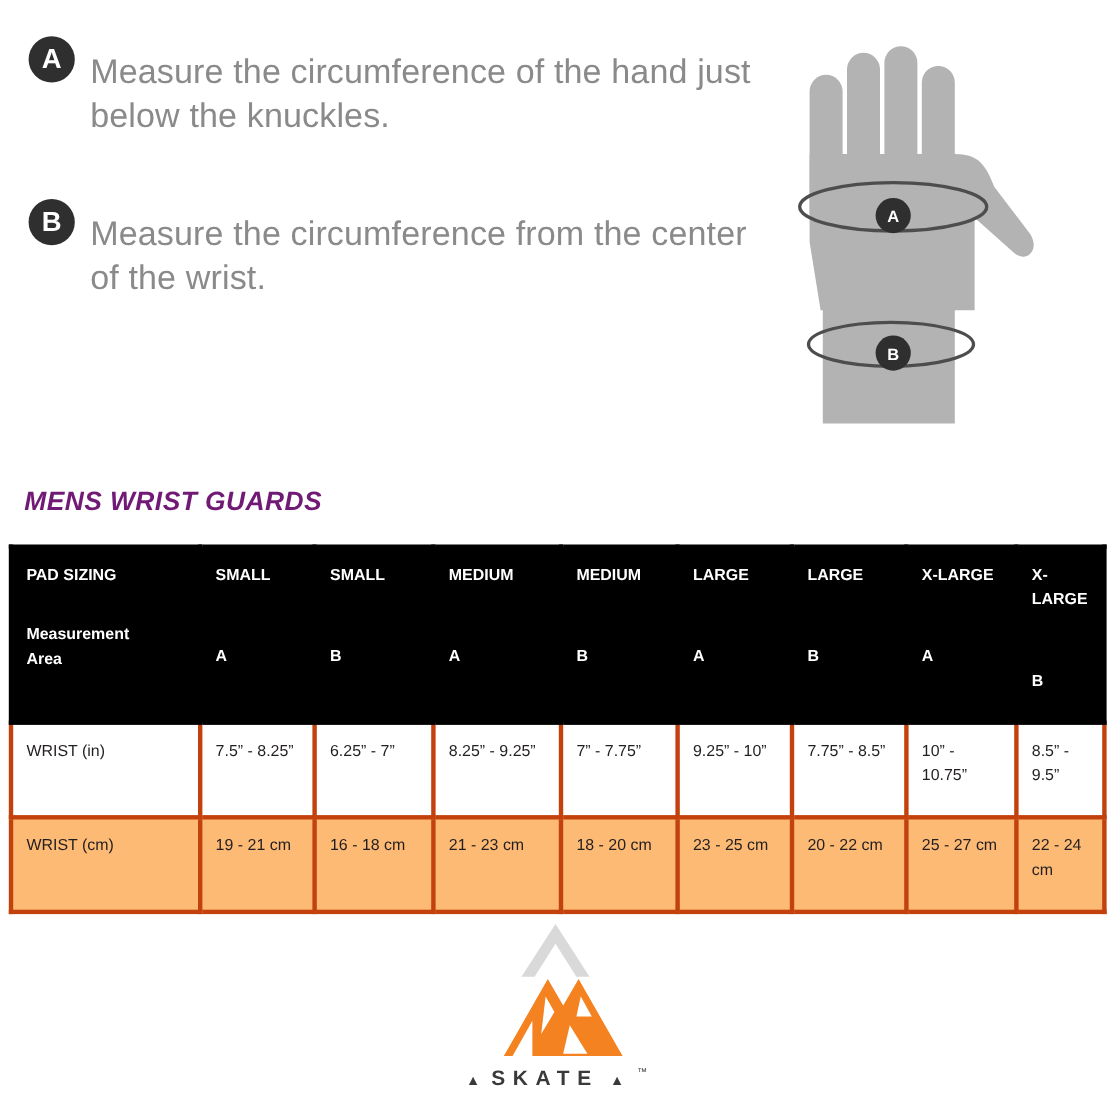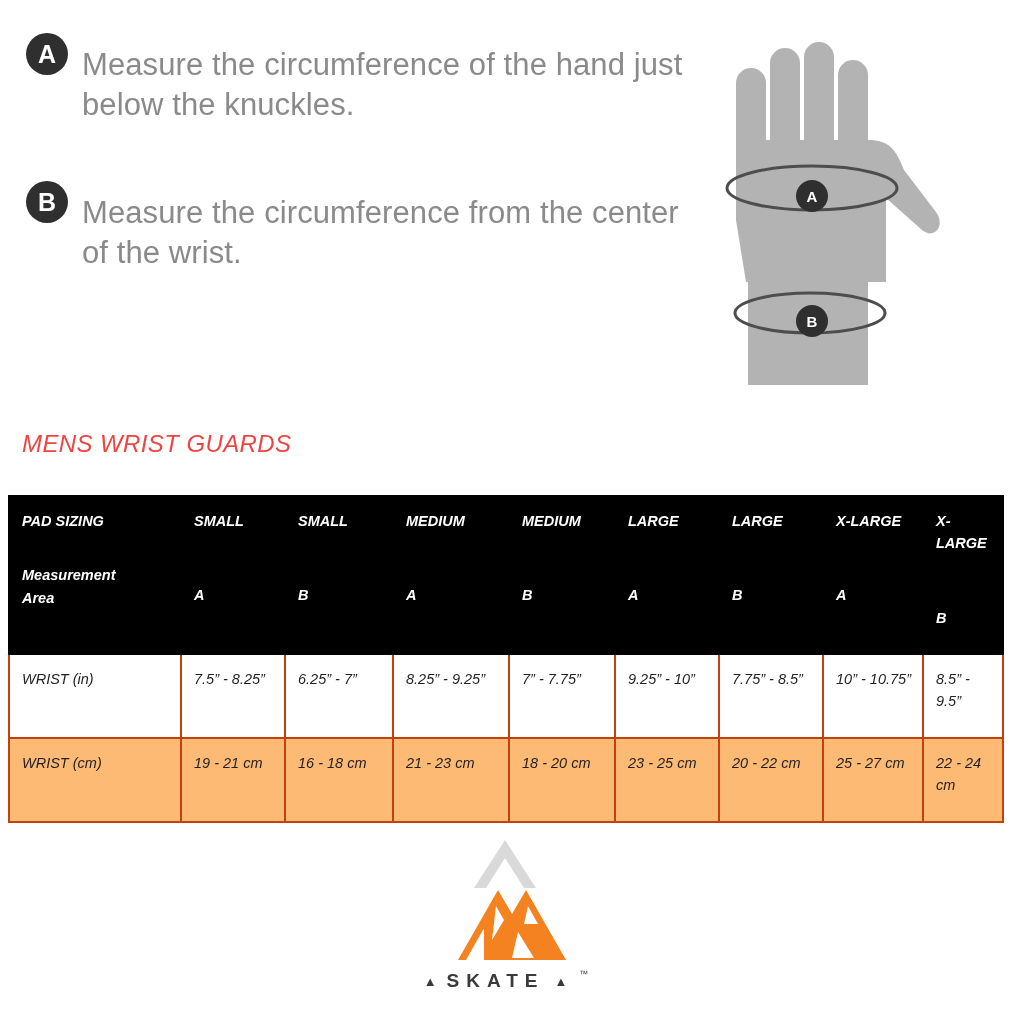--- a/index.html
+++ b/index.html
@@ -65,47 +65,46 @@
     top: 20px;
     width: 310px;
     height: 380px;
   }
   .hand-wrap svg { display: block; }
 
   
   .table-title {
     position: absolute;
     left: 22px;
-    top: 430px;
+    top: 443px;
     font-size: 24px;
-    font-weight: normal;
+    font-weight: bold;
     font-style: italic;
     letter-spacing: 0.4px;
-    color: #ef4444;
+    color: #701a75;
   }
 
   
   .sizing-table {
     position: absolute;
     left: 8px;
     top: 495px;
     width: 994px;
     border-collapse: collapse;
     table-layout: fixed;
     font-size: 14.5px;
   }
   .sizing-table th,
   .sizing-table td {
-    border: 2px solid #c2410c;
+    border: 4px solid #c2410c;
     vertical-align: top;
     padding: 13px 10px 13px 12px;
     text-align: left;
     font-weight: normal;
     line-height: 1.55;
-    font-style: italic;
   }
   .sizing-table thead th {
     background: #000000;
     color: #ffffff;
     font-weight: bold;
     height: 130px;
     border-color: #000000;
     font-size: 14.5px;
   }
   .hdr-size { display: block; }

